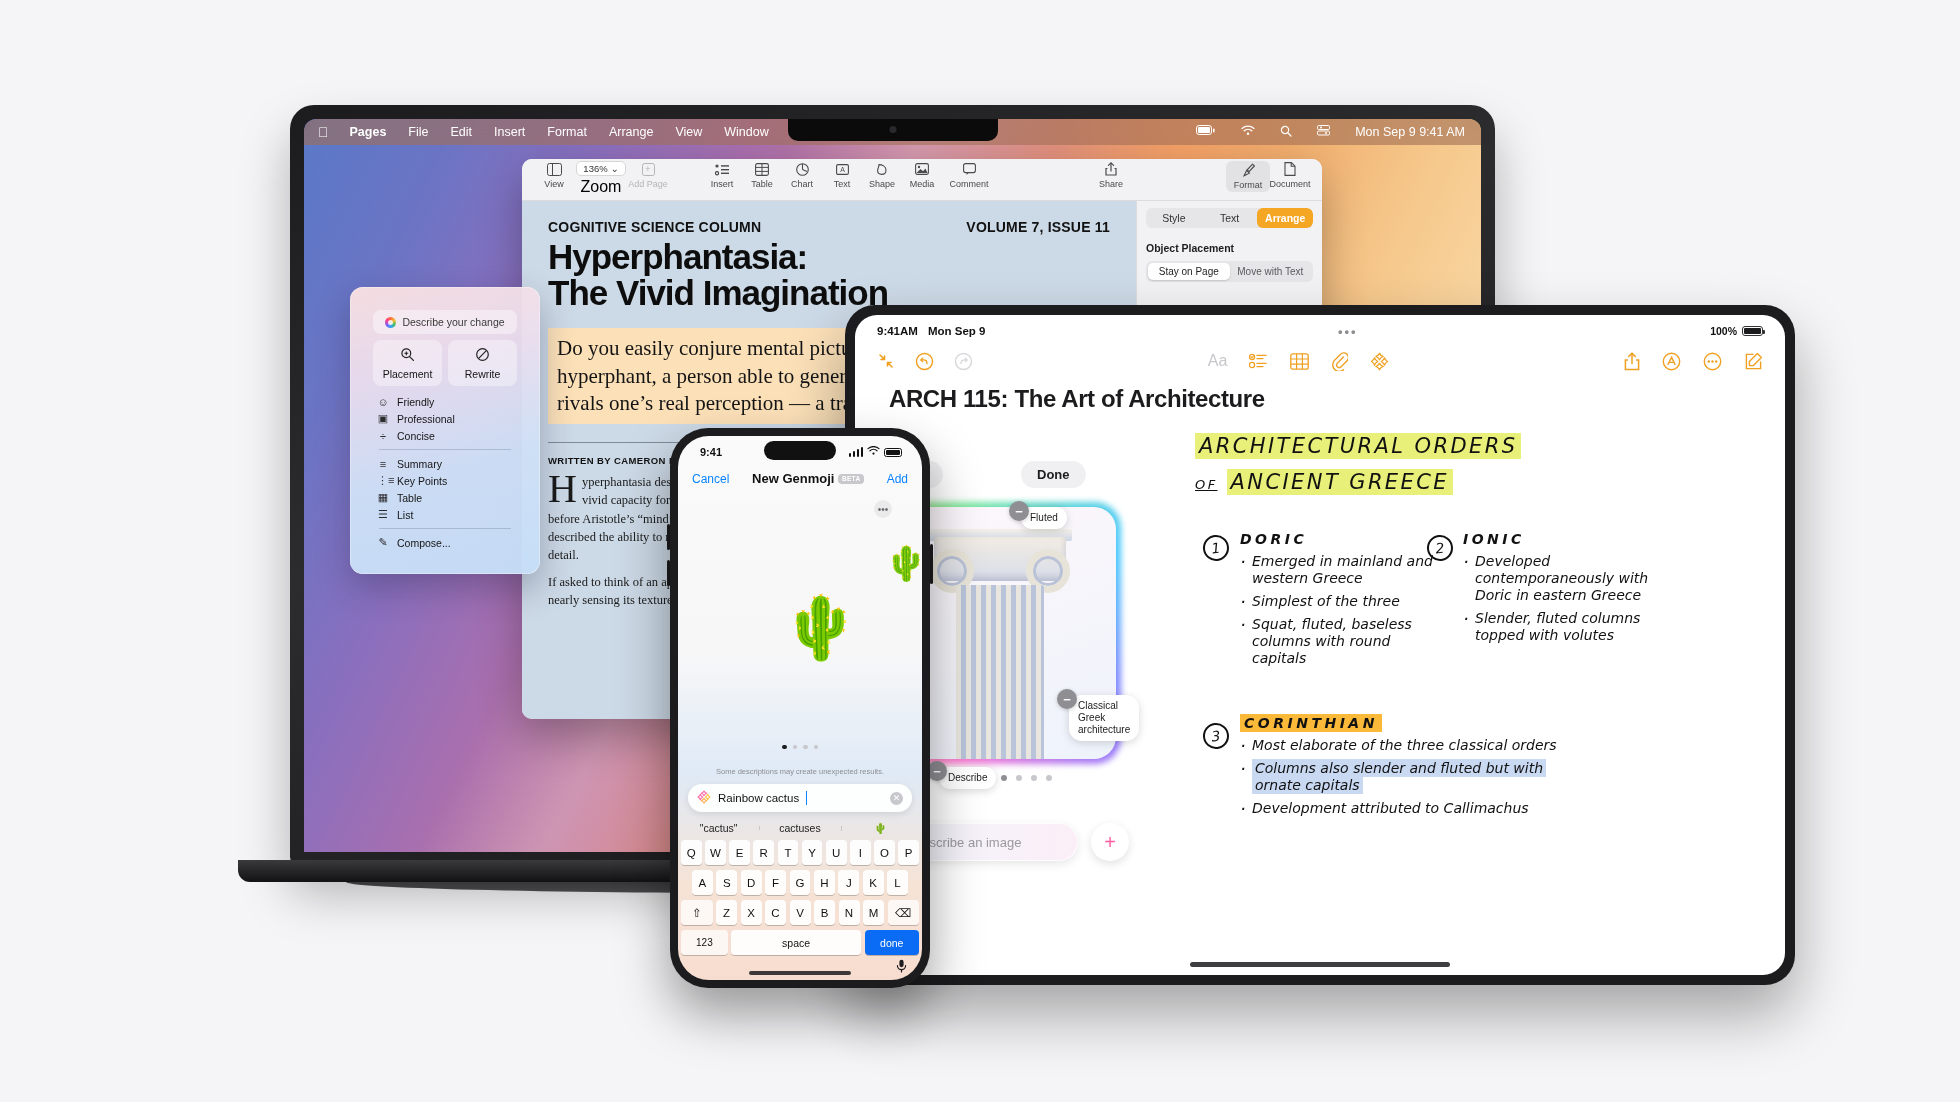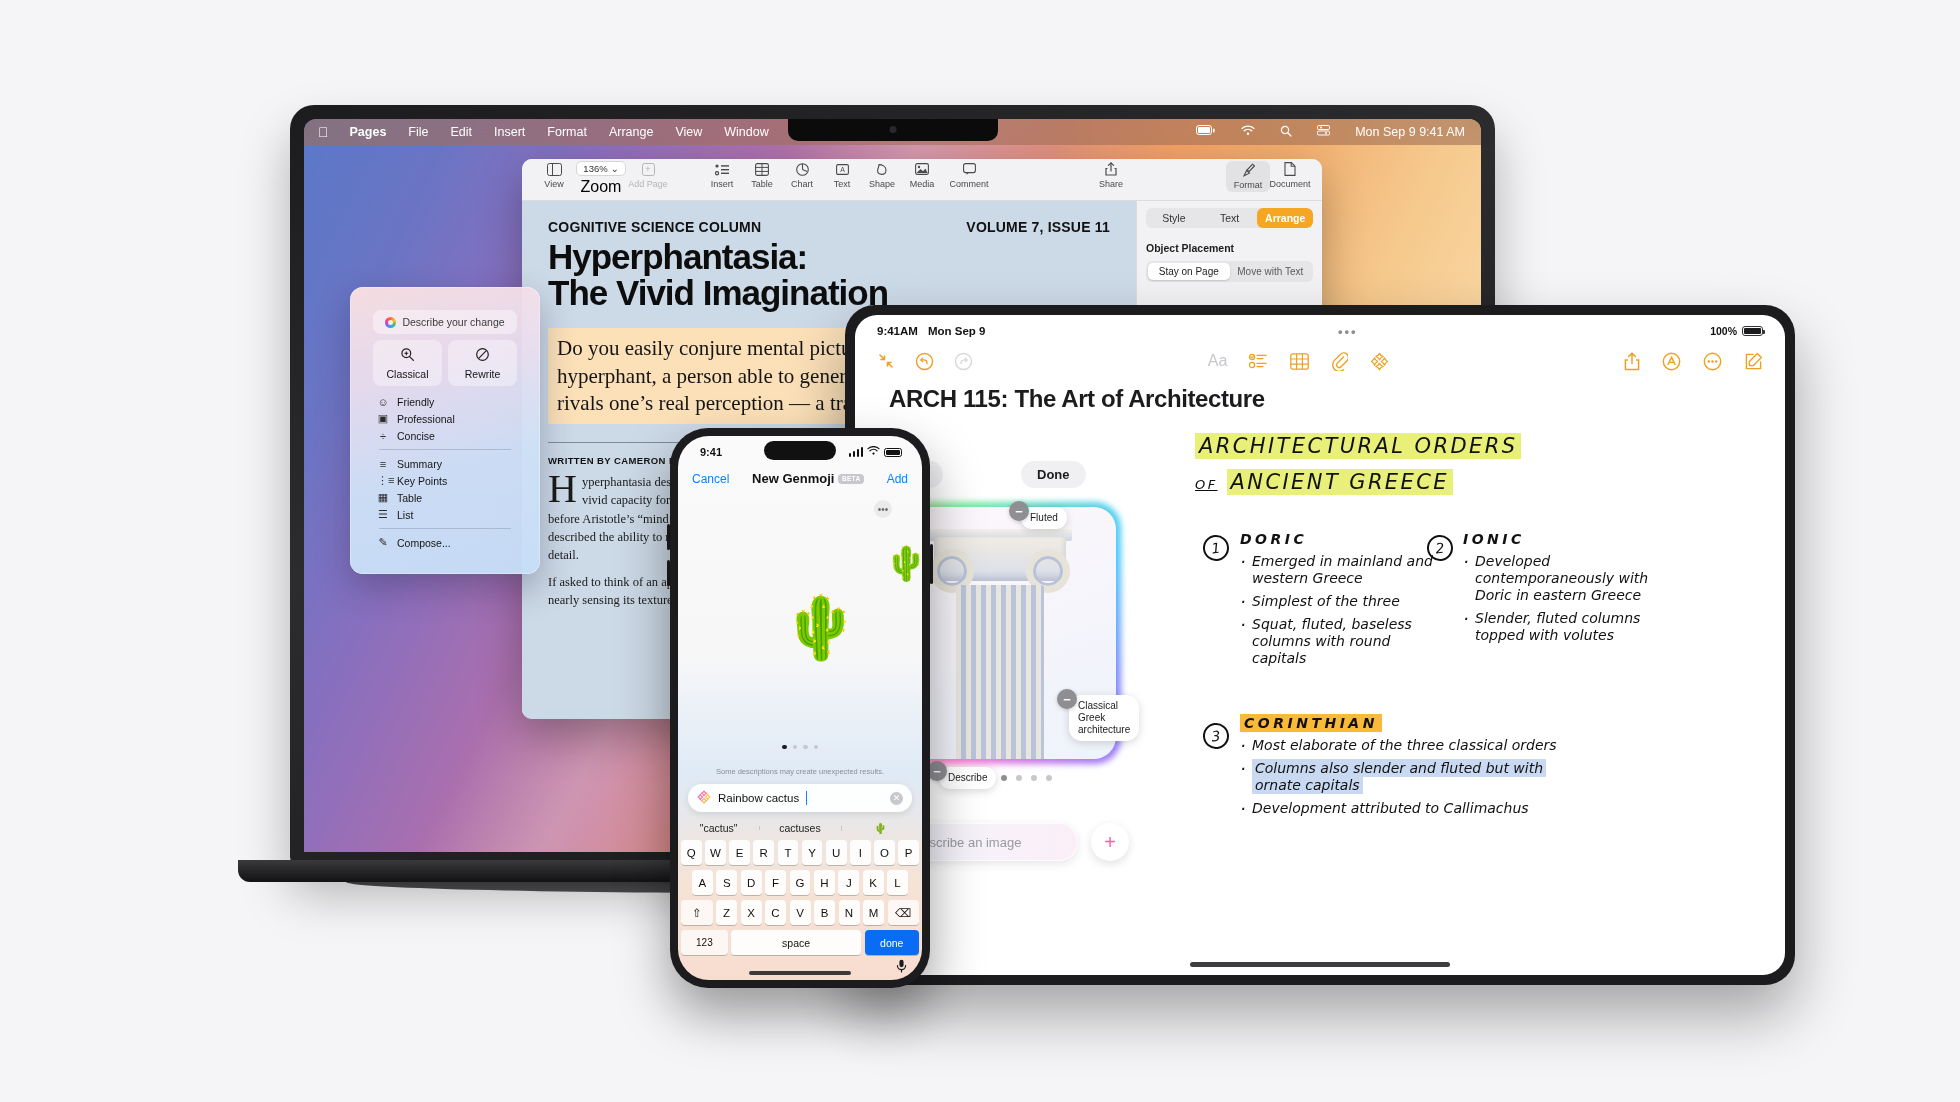--- a/index.html
+++ b/index.html
@@ -565,21 +565,21 @@
           </div>
           <div class="wt-two">
             <div class="wt-btn">
               <span class="g">
                 <svg width="15" height="15" viewBox="0 0 15 15">
                     <circle cx="6.3" cy="6.3" r="4.4" fill="none" stroke="#222" stroke-width="1.2"></circle>
                     <path d="M9.6 9.6 13.4 13.4" stroke="#222" stroke-width="1.3" stroke-linecap="round"></path>
                     <path d="M4.4 6.3h3.8M6.3 4.4v3.8" stroke="#222" stroke-width="1.1"></path>
                   </svg>
               </span>
-              <span>Classical</span>
+              <span>Placement</span>
             </div>
             <div class="wt-btn">
               <span class="g">
                 <svg width="15" height="15" viewBox="0 0 15 15">
                     <circle cx="7.5" cy="7.5" r="5.8" fill="none" stroke="#222" stroke-width="1.2"></circle>
                     <path d="M4.2 10.8 10.8 4.2" stroke="#222" stroke-width="1.2" stroke-linecap="round"></path>
                   </svg>
               </span>
               <span>Rewrite</span>
             </div>

